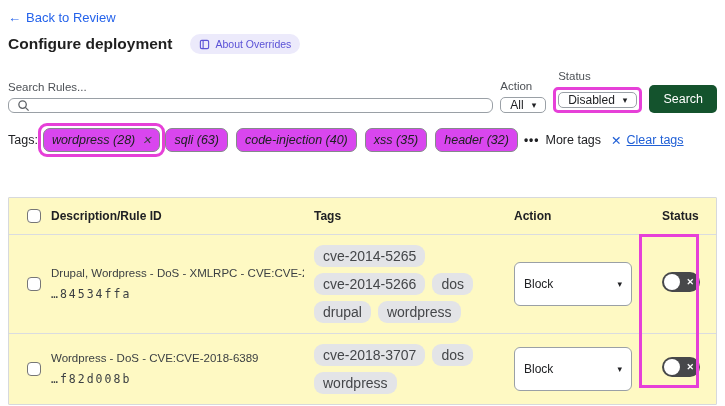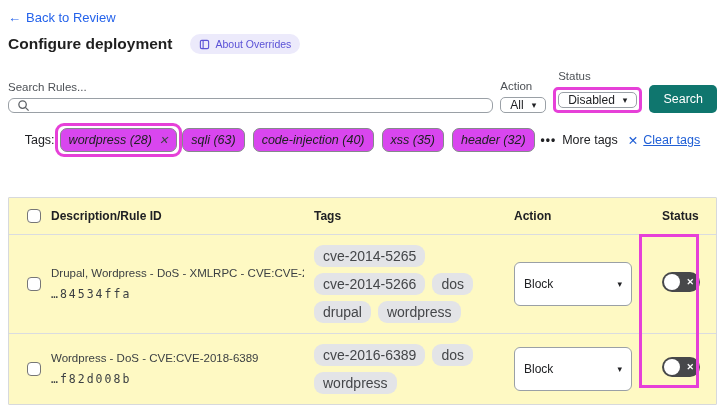--- a/index.html
+++ b/index.html
@@ -19,25 +19,25 @@
   .filter-row { display:flex; align-items:flex-end; gap:7px; margin-top:16px; }
   .field-col { display:flex; flex-direction:column; }
   .field-label { font-size:11.5px; color:#4d5156; margin-bottom:5px; }
   .search-input { flex:1; display:flex; align-items:center; gap:6px; height:28px;
     border:1px solid #9aa0a6; border-radius:6px; padding:0 8px; background:#fff; }
   .select { display:flex; align-items:center; justify-content:space-between; gap:8px;
     height:16px; border:1px solid #9aa0a6; border-radius:5px; background:#fff;
     padding:0 9px; font-size:12px; cursor:pointer; white-space:nowrap; }
   .caret { font-size:9px; color:#202124; }
   .hl-wrap { border:3px solid #e640d8; border-radius:5px; padding:2px; }
-  .search-btn { height:28px; padding:0 14px; background:#0f766e; color:#fff;
+  .search-btn { height:28px; padding:0 14px; background:#14532d; color:#fff;
     font-size:12.5px; border:none; border-radius:5px; cursor:pointer; }
 
   
-  .tags-bar { display:flex; align-items:center; gap:0; margin-top:10px; font-size:12.5px;justify-content:center; }
+  .tags-bar { display:flex; align-items:center; gap:0; margin-top:10px; font-size:12.5px; }
   .tags-label { color:#202124; }
   .pill { display:inline-flex; align-items:center; gap:7px; border:1px solid #85888c;
     border-radius:7px; background:#d946ef; padding:4px 8px; font-size:12.5px;
     color:#202124; cursor:pointer; white-space:nowrap;font-style:italic; }
   .pill .x { font-size:11px; color:#3c4043; }
   .hl-pill-wrap { border:3px solid #e640d8; border-radius:9px; padding:2px; }
   .more-tags { display:inline-flex; align-items:center; gap:6px; color:#202124;
     cursor:pointer; margin-left:6px; }
   .more-dots { letter-spacing:1px; color:#202124; font-weight:bold; font-size:12px; }
   .clear-tags { display:inline-flex; align-items:center; gap:5px; color:#2160d6;
@@ -192,21 +192,21 @@
         </div>
         <div class="trow">
           <span class="cell">
             <span class="cb"></span>
           </span>
           <div class="desc-cell">
             <div class="desc-line">Wordpress - DoS - CVE:CVE-2018-6389</div>
             <div class="rule-id">…f82d008b</div>
           </div>
           <div class="tags-cell">
-            <span class="rtag">cve-2016-6389</span>
+            <span class="rtag">cve-2018-3707</span>
             <span class="rtag">dos</span>
             <span class="rtag">wordpress</span>
           </div>
           <div class="action-cell">
             <div class="select row-select">
               <span>Block</span>
               <span class="caret">▾</span>
             </div>
           </div>
           <div class="status-cell"><div class="toggle">

